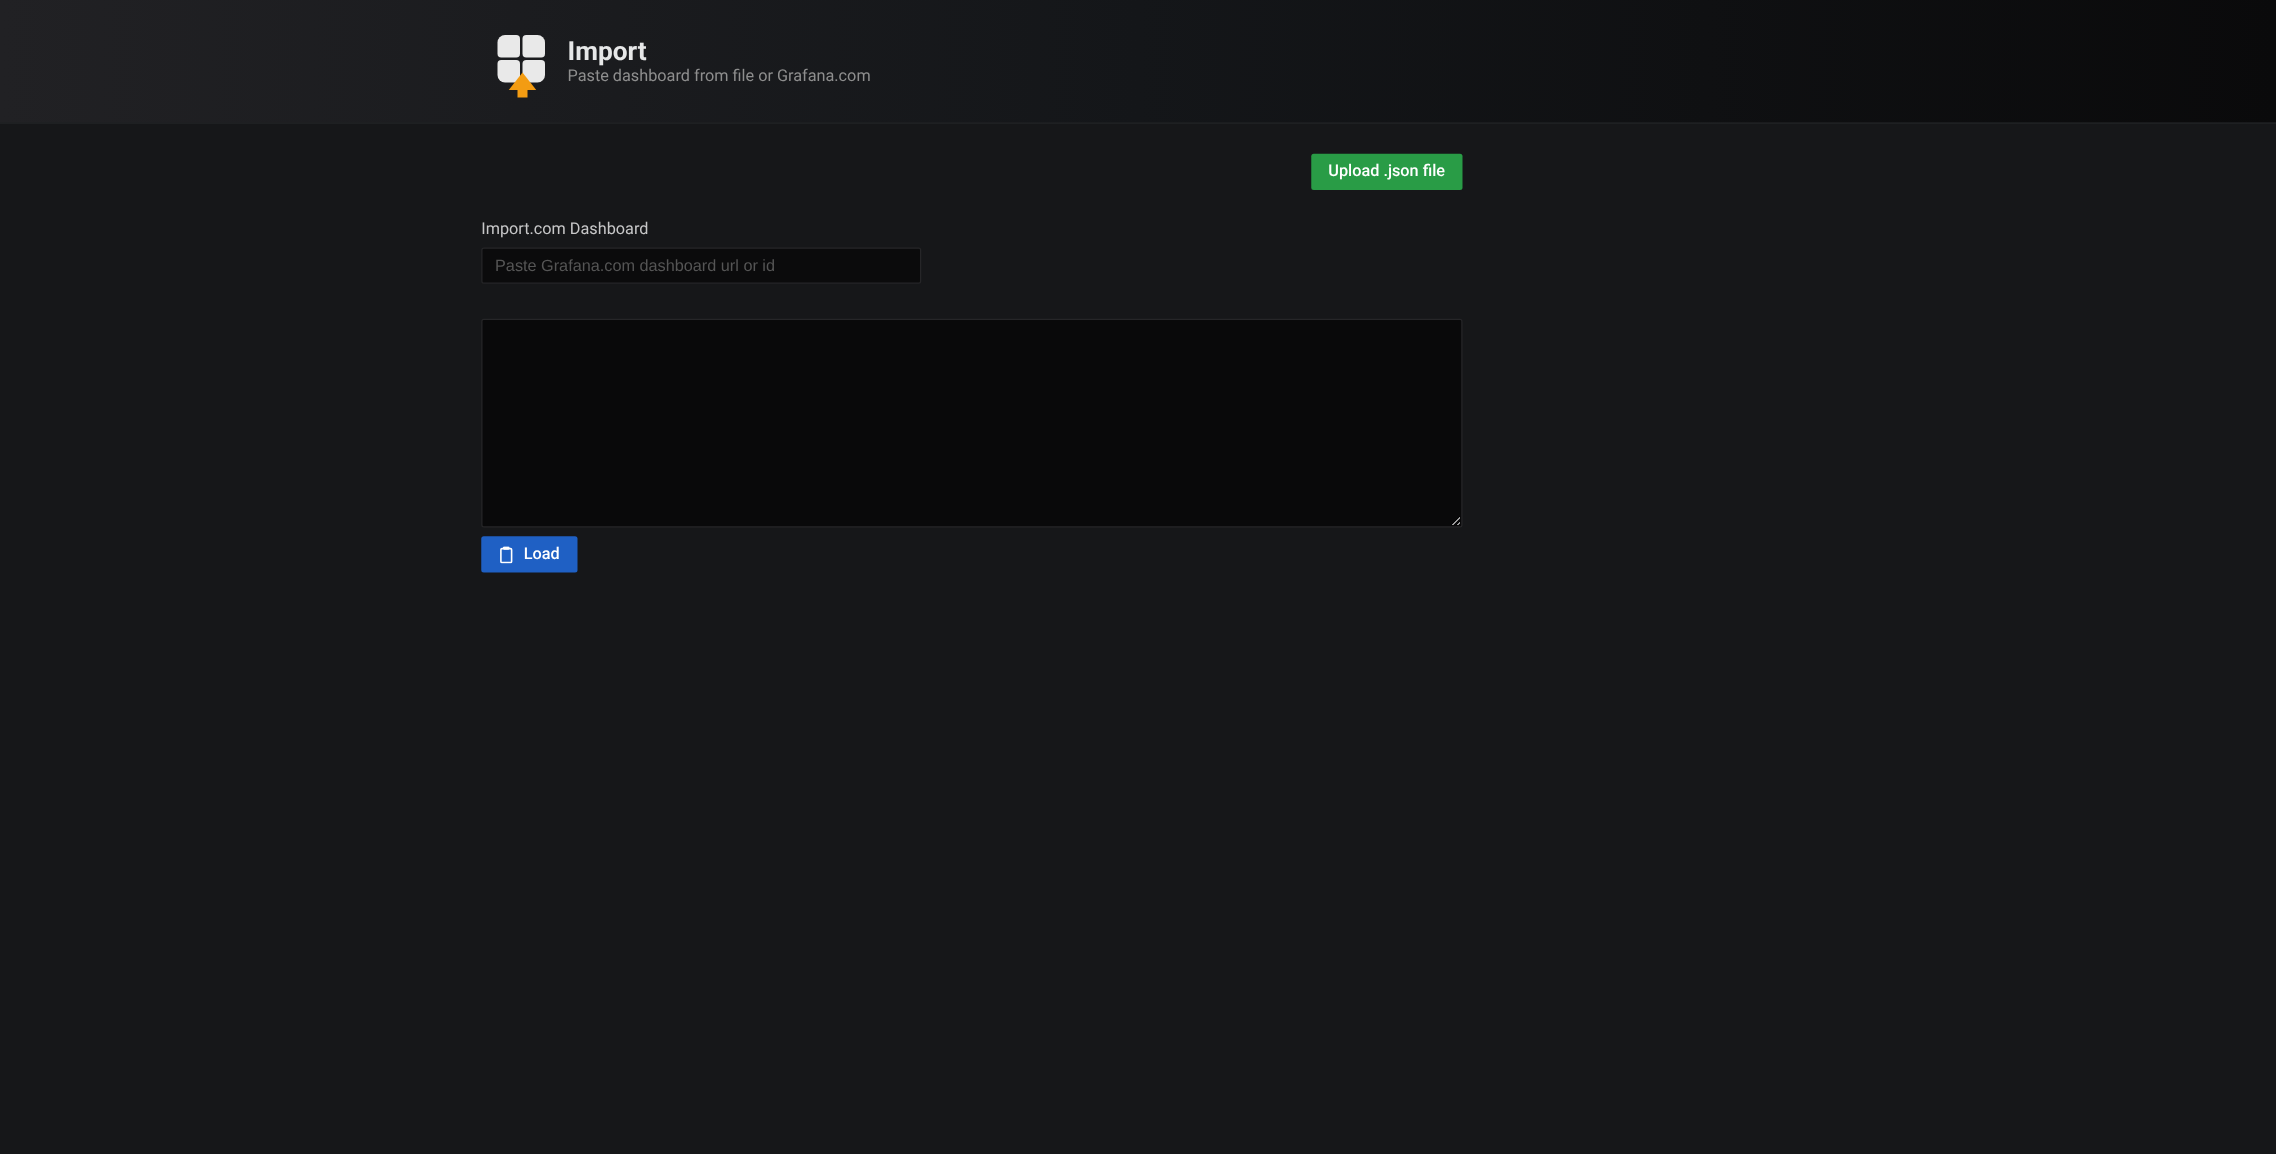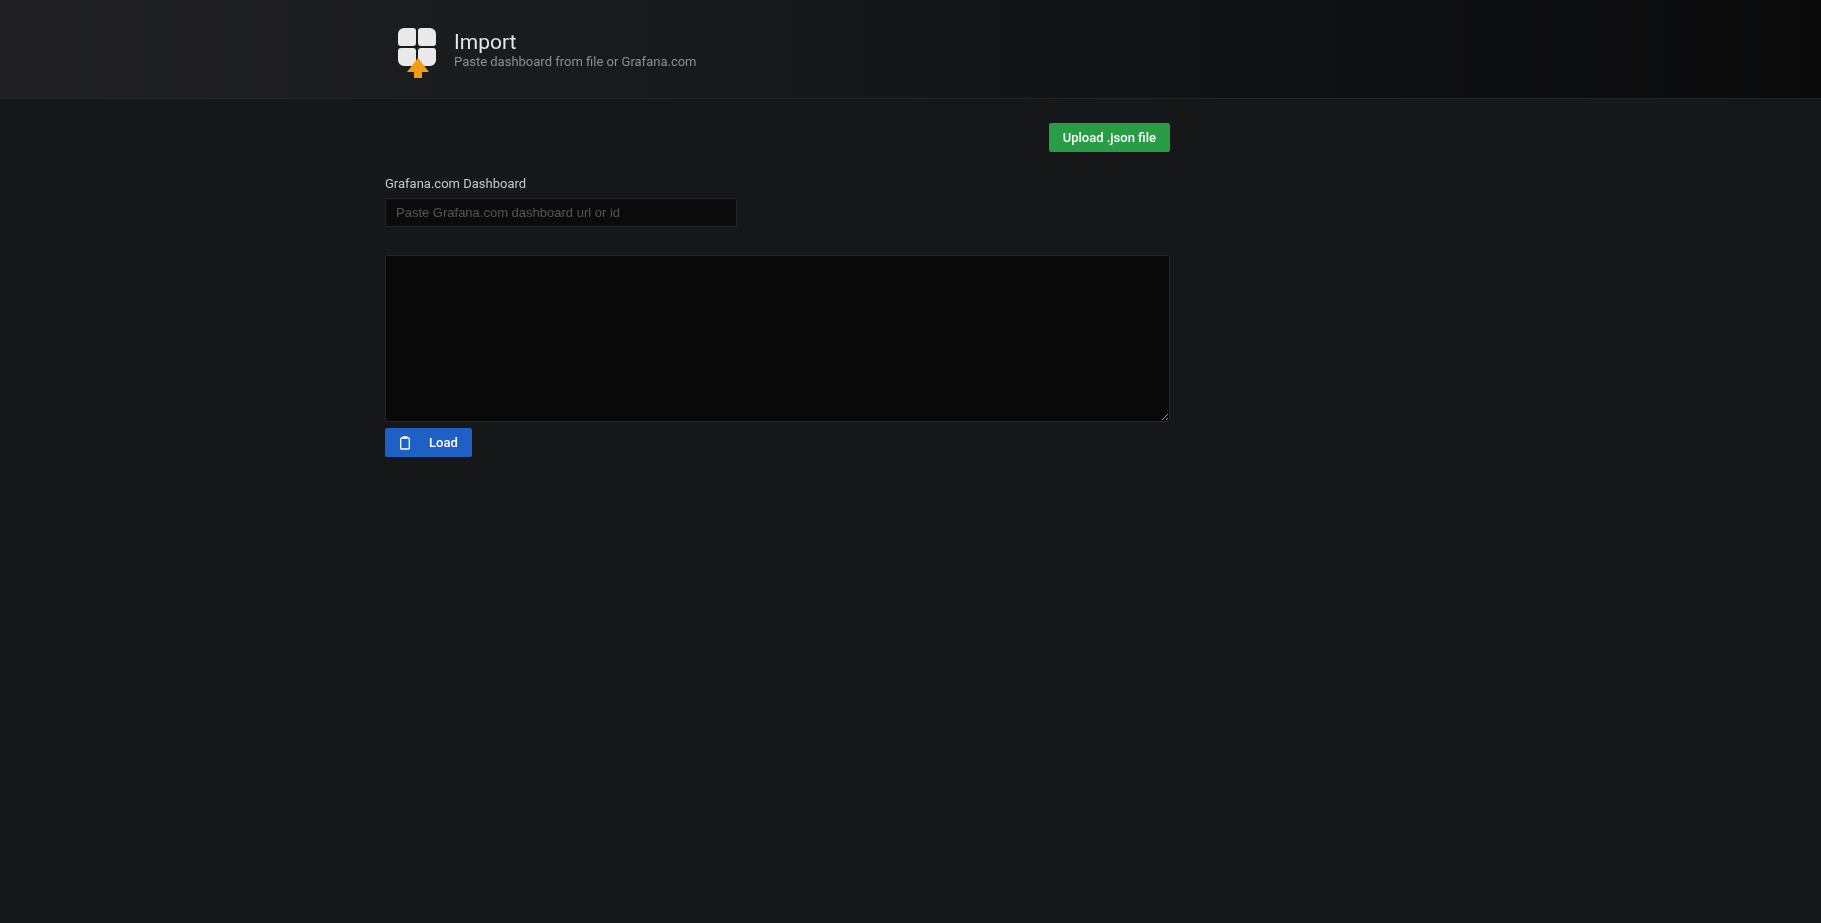--- a/index.html
+++ b/index.html
@@ -86,21 +86,21 @@
       position: absolute;
       bottom: -20px;
       left: -4px;
       width: 8px;
       height: 8px;
       background: #f39c12;
     }
     
     .header-text h1 {
       font-size: 21px;
-      font-weight: 400;
+      font-weight: 700;
       color: #e6e7e8;
       margin-bottom: 0;
     }
     
     .header-text .subtitle {
       font-size: 13px;
       color: #8e8e8e;
     }
     
     .main-content {
@@ -172,21 +172,21 @@
       color: #fff;
       border: none;
       padding: 7px 14px;
       font-size: 13px;
       font-weight: 500;
       cursor: pointer;
       border-radius: 2px;
       font-family: inherit;
       display: inline-flex;
       align-items: center;
-      gap: 18px;
+      gap: 8px;
       margin-top: 3px;
     }
     
     .paste-icon {
       width: 12px;
       height: 14px;
       display: inline-block;
       position: relative;
     }
     
@@ -217,21 +217,21 @@
   </div>
 </div>
 
 <div class="main-content">
 
   <div class="upload-row">
     <button class="btn-upload">Upload .json file</button>
   </div>
 
   <div class="form-section">
-    <label class="form-label">Grafana.com Dashboard</label>
+    <label class="form-label">Import.com Dashboard</label>
     <input type="text" class="url-input" placeholder="Paste Grafana.com dashboard url or id" style="">
   </div>
 
   <div class="form-section">
     <textarea class="json-textarea" style=""></textarea>
     <button class="btn-load">
       <span class="paste-icon">
         <svg viewBox="0 0 14 16">
           <rect x="2" y="2" width="10" height="13" rx="1" fill="none" stroke="#fff" stroke-width="1.5"></rect>
           <rect x="4" y="0" width="6" height="3" rx="1" fill="#fff"></rect>

